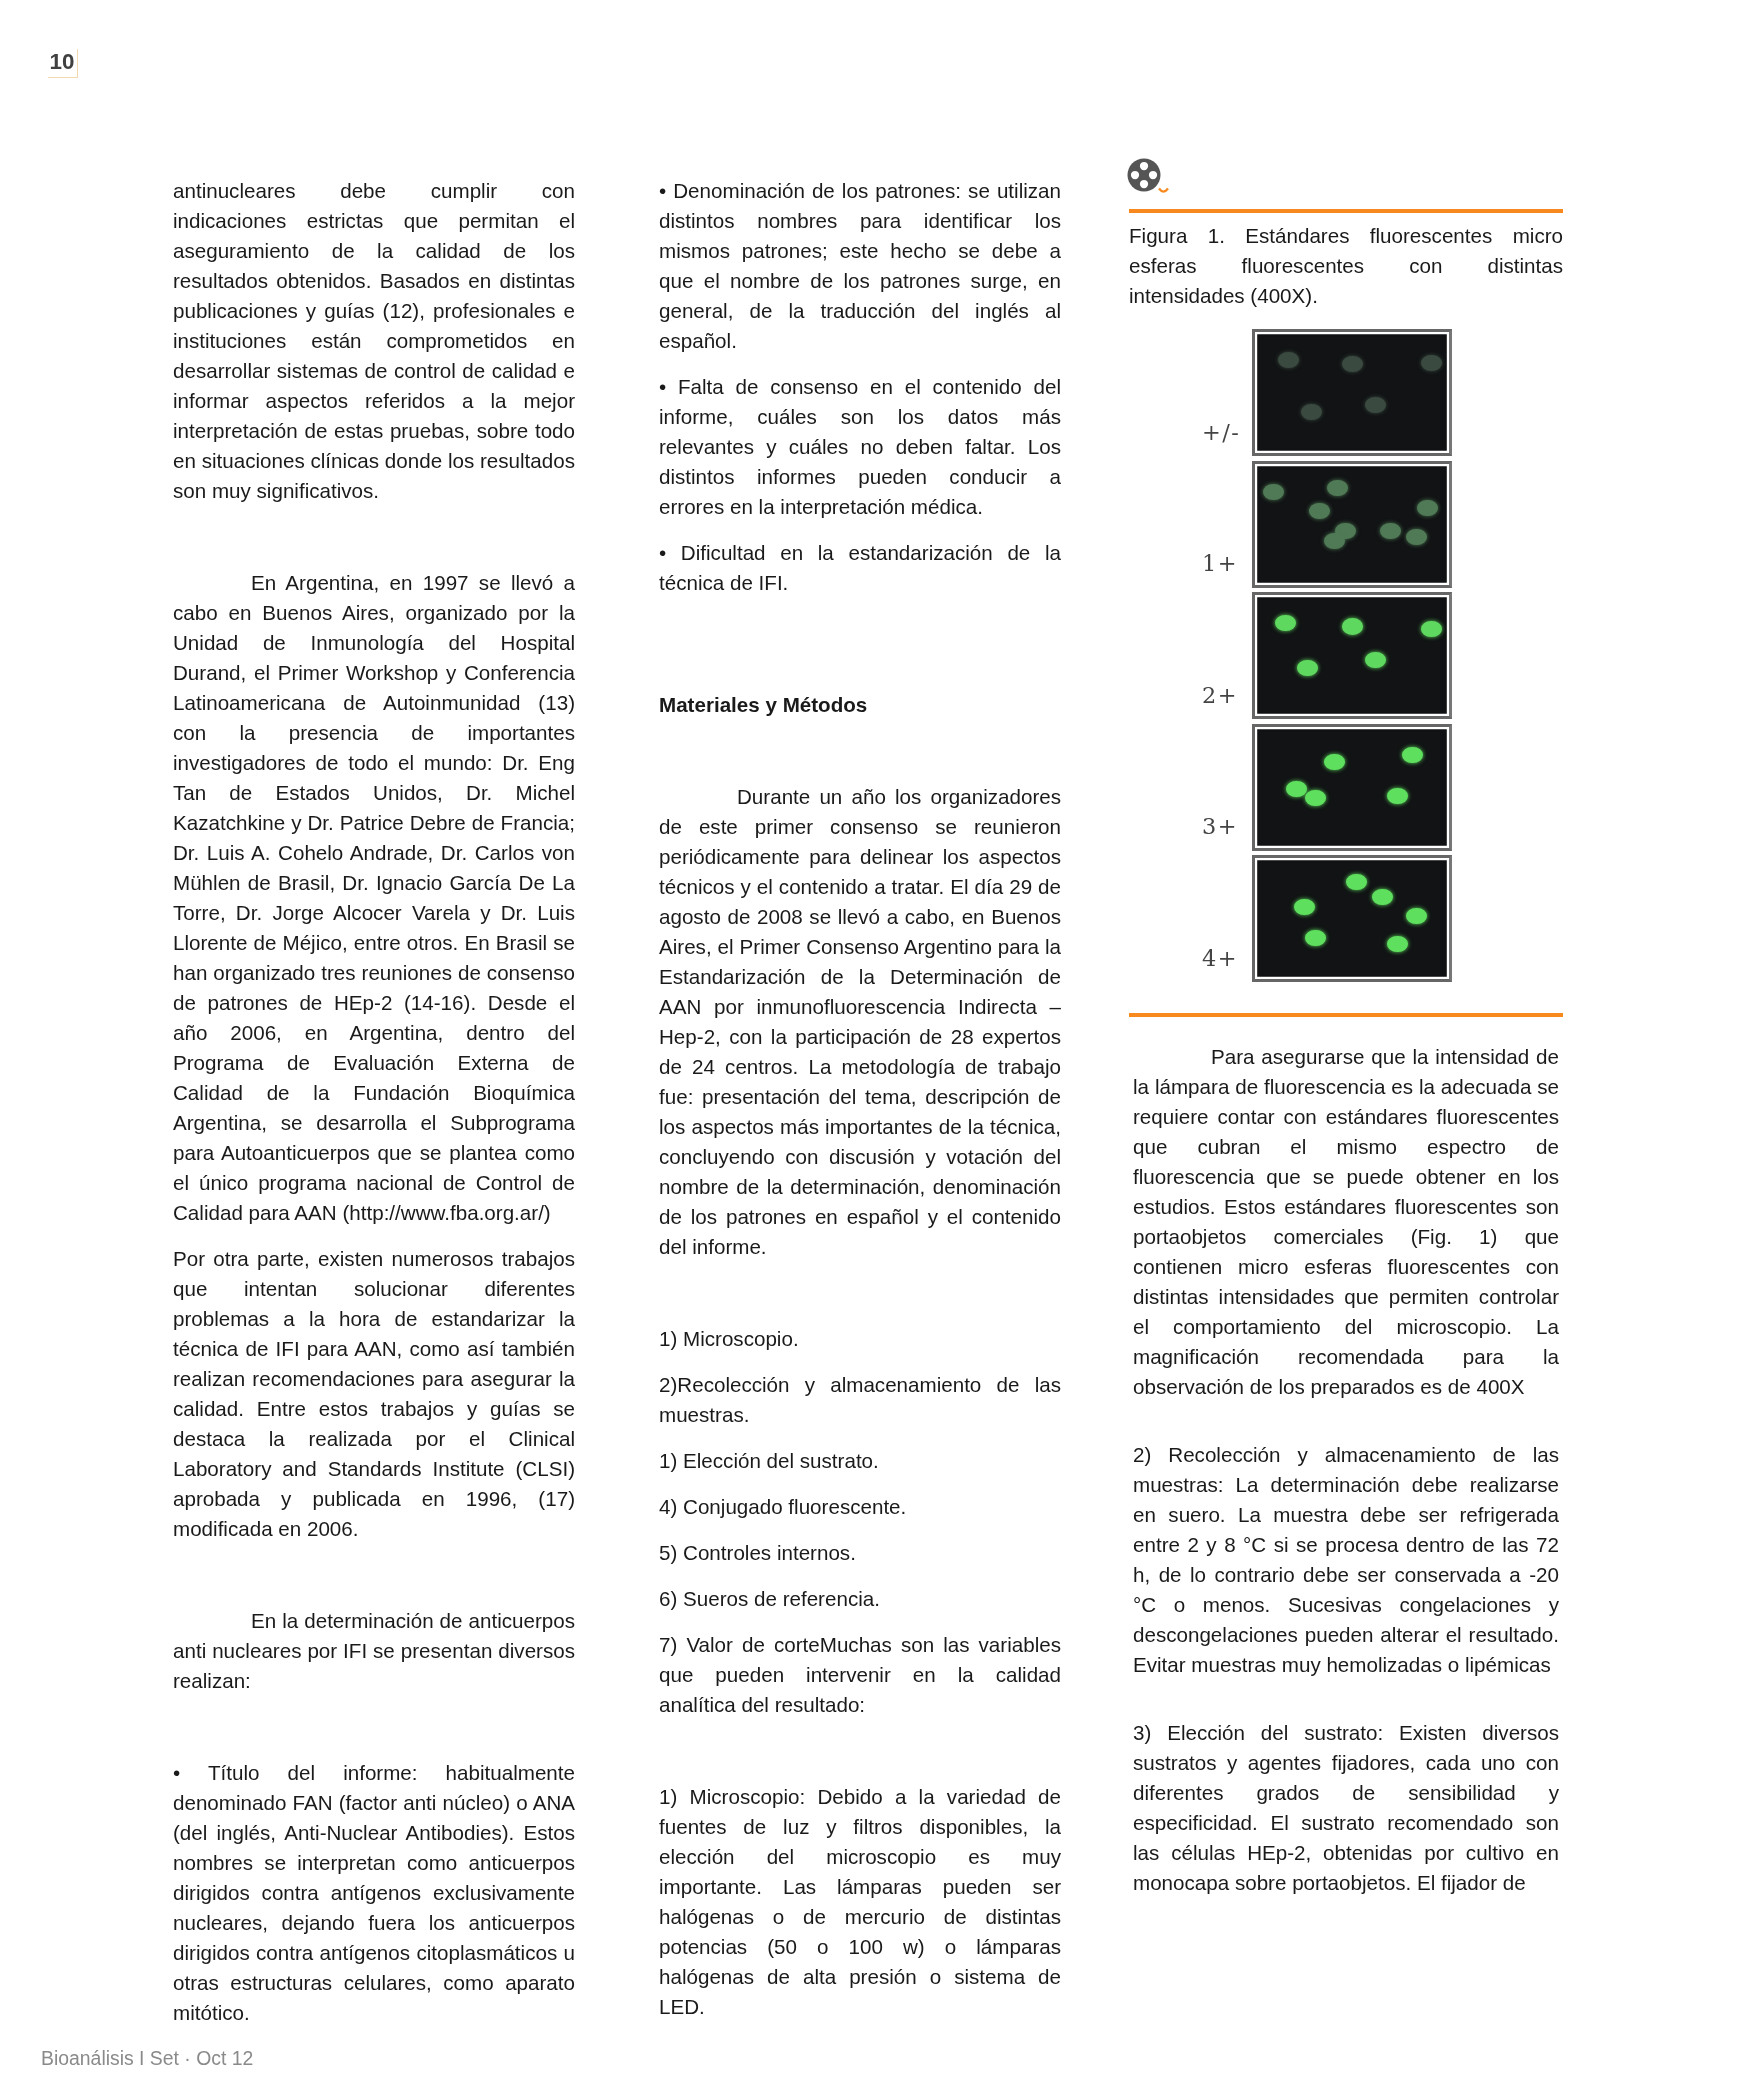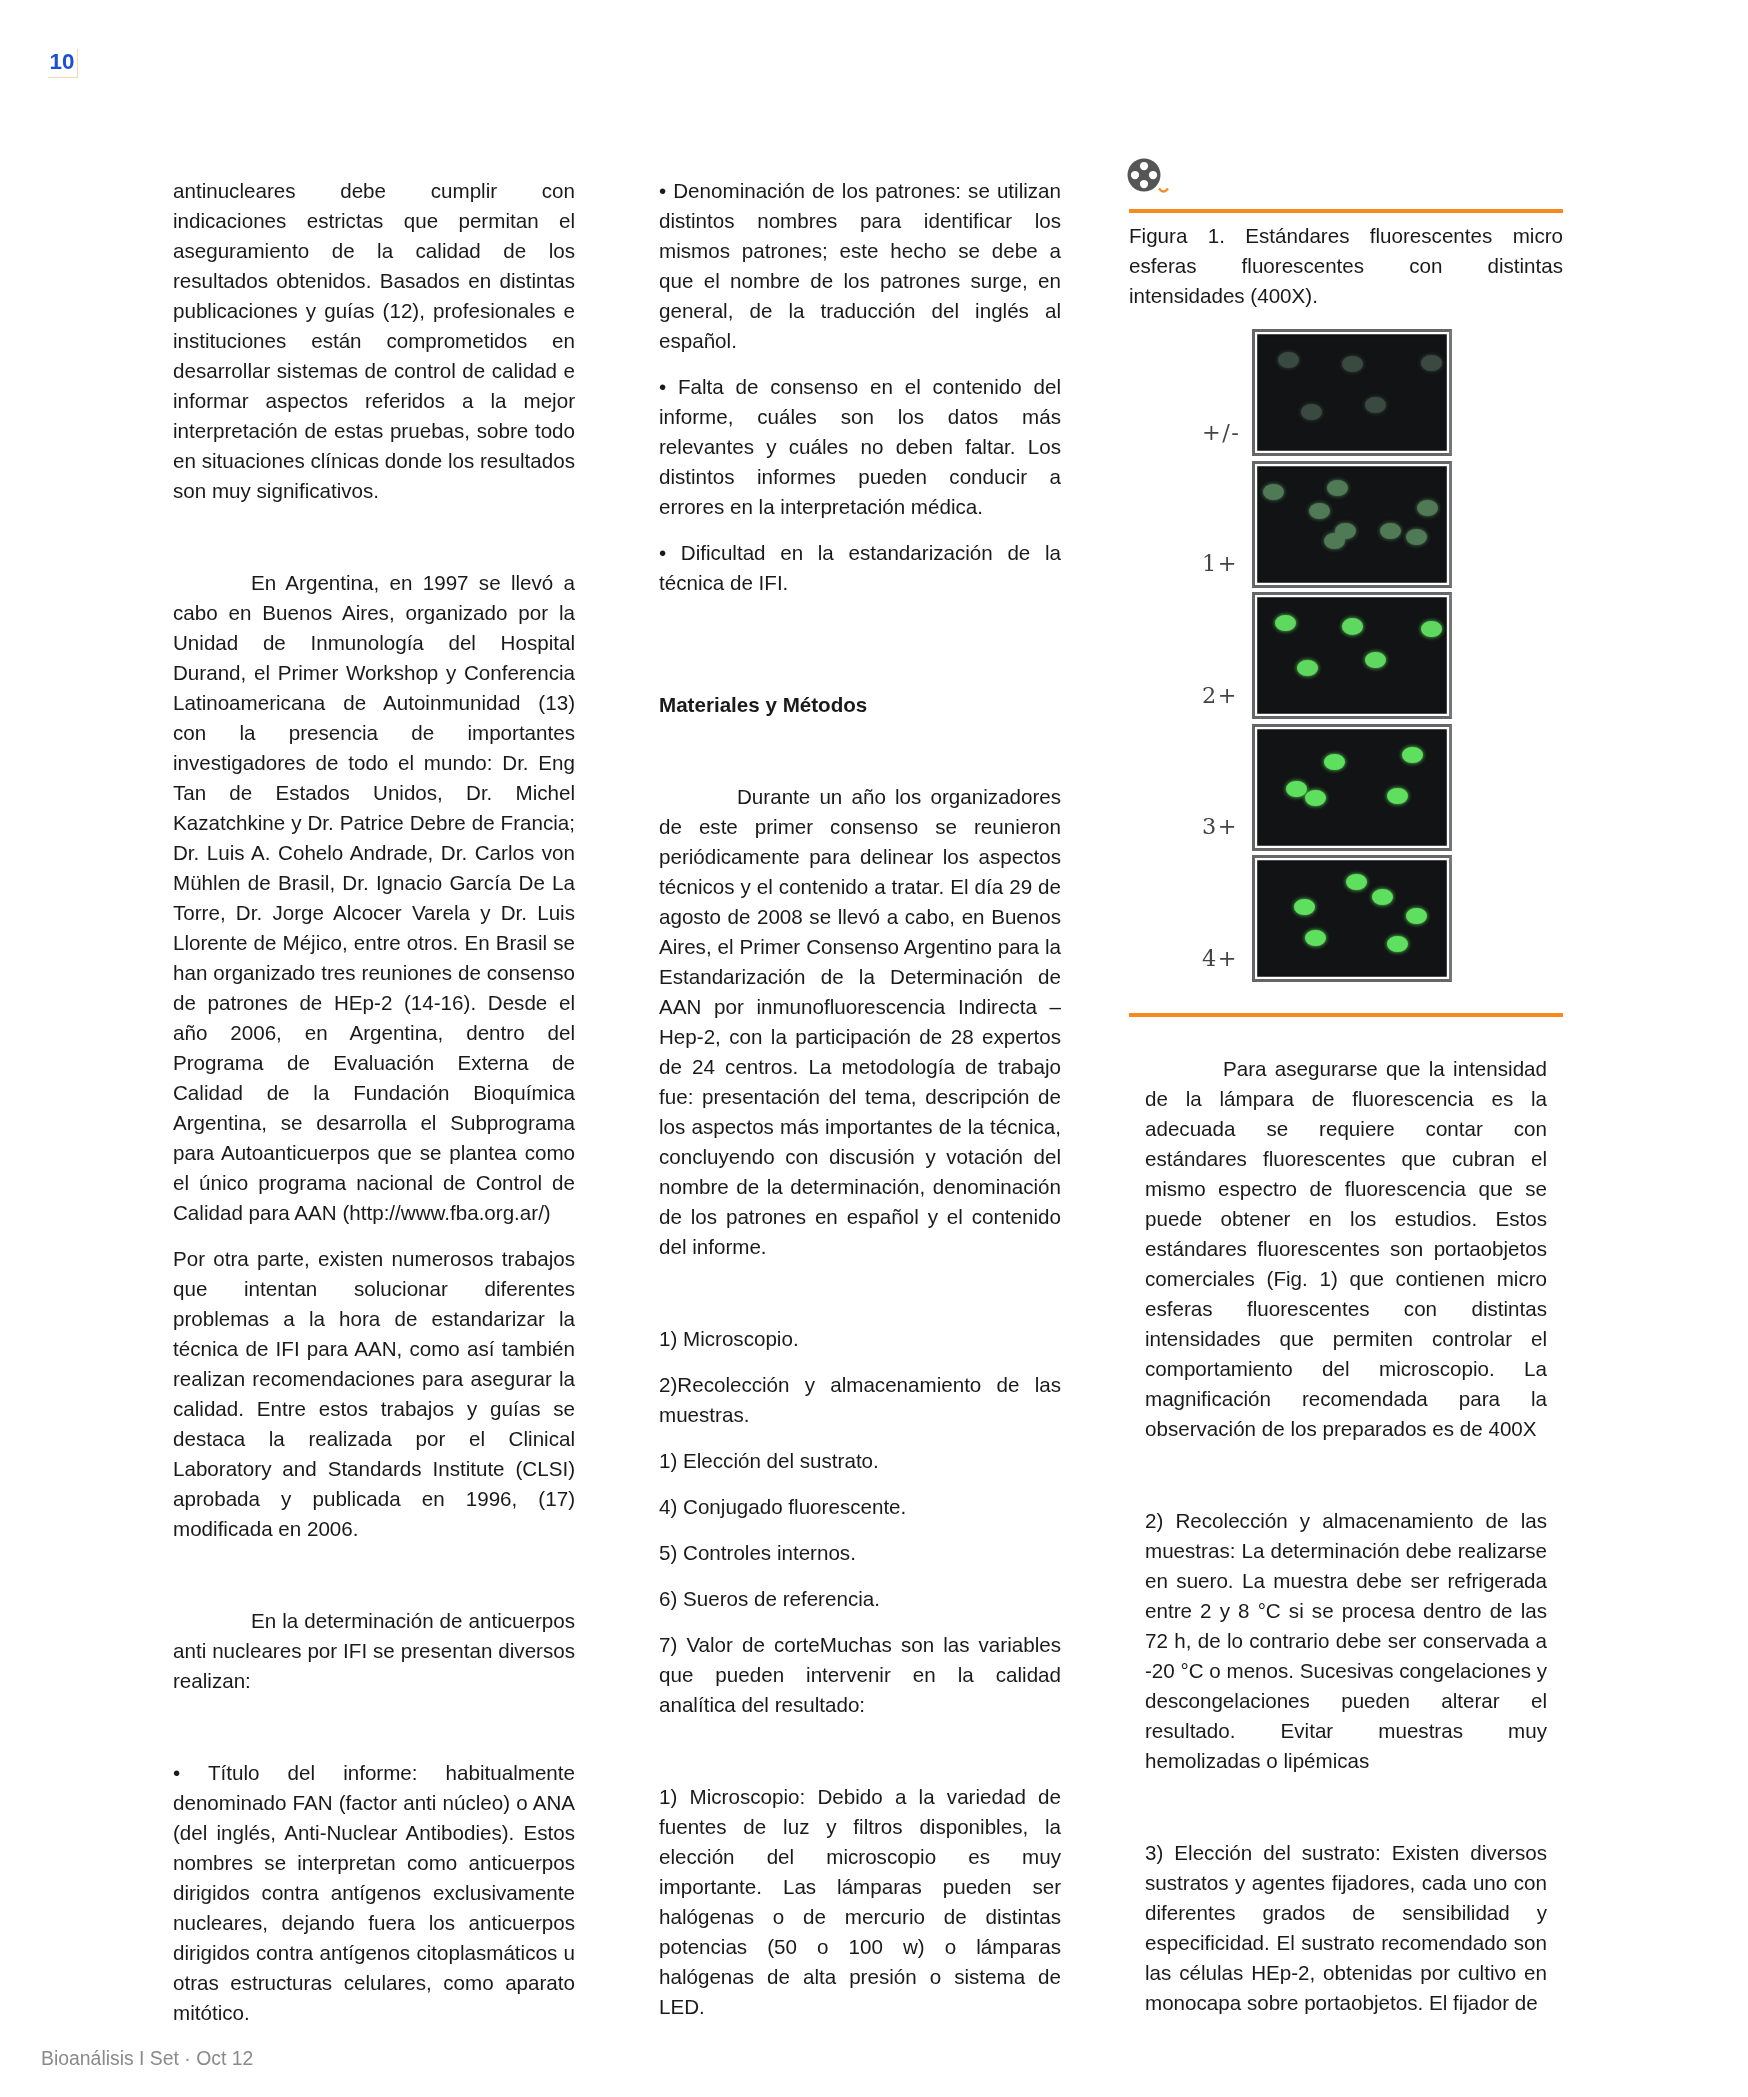--- a/index.html
+++ b/index.html
@@ -1,19 +1,19 @@
 <!DOCTYPE html>
 <html style="font-size:12px"><head>
 <meta charset="utf-8">
 <style>
   html, body { margin: 0; padding: 0; background: #ffffff; }
   body { width: 1748px; height: 2097px; position: relative; overflow: hidden;
          font-family: "Liberation Sans", sans-serif; color: #1a1a1a; }
   .page-num { position: absolute; left: 48px; top: 49px; font-size: 22.4px; font-weight: bold;
-              color: #1d4ed8; padding: 0 3px 1.5px 1.5px;
+              color: #404040; padding: 0 3px 1.5px 1.5px;
               border-right: 1.5px solid #f3d9b0; border-bottom: 1.5px solid #f3d9b0; }
   .col { position: absolute; top: 160px; width: 434px; font-size: 20.6px; line-height: 30px;
          text-align: justify; hyphens: manual; }
   .col1 { left: 157px; }
   .col2 { left: 643px; }
   .col p { margin: 16px; }
   .gap { height: 30px; }
   .indent { text-indent: 78px; }
   .heading { font-weight: bold; }
   .fig-icon { position: absolute; left: 1126px; top: 157px; width: 45px; height: 42px; }
@@ -24,21 +24,21 @@
              line-height: 30px; text-align: justify; }
   .figure { position: absolute; left: 1196px; top: 329px; width: 277px; height: 658px; }
   .panel { position: absolute; left: 56px; width: 194px; height: 121px; background: #0f1112;
            border: 3.7px solid #666; border-right-color: #777; box-shadow: inset 0 0 0 2.2px #fff; }
   .panel-inner { position: absolute; left: 4.5px; top: 4.5px; right: 9px; bottom: 4.5px; background: #111314; }
   .dot { position: absolute; border-radius: 50%; }
   .plabel { position: absolute; left: 6px; font-family: "DejaVu Serif", serif; font-size: 22.4px;
             color: #444; letter-spacing: 1.5px; }
   .col3-text { position: absolute; left: 1129px; top: 1038px; width: 434px; font-size: 20.6px;
                line-height: 30px; text-align: justify; }
-  .col3-text p { margin: 16px; }
+  .col3-text p { margin: 4px; }
   .footer { position: absolute; left: 41px; top: 2047px; font-size: 19.4px; color: #8a8a8a; }
 </style>
 </head>
 <body>
 
 <div class="page-num">10</div>
 
 <div class="col col1">
   <p>antinucleares debe cumplir con indicaciones estrictas que permitan el aseguramiento de la calidad de los resultados obtenidos. Basados en distintas publicaciones y guías (12), profesionales e instituciones están comprometidos en desarrollar sistemas de control de calidad e informar aspectos referidos a la mejor interpretación de estas pruebas, sobre todo en situaciones clínicas donde los resultados son muy significativos.</p>
   <div class="gap"></div>

